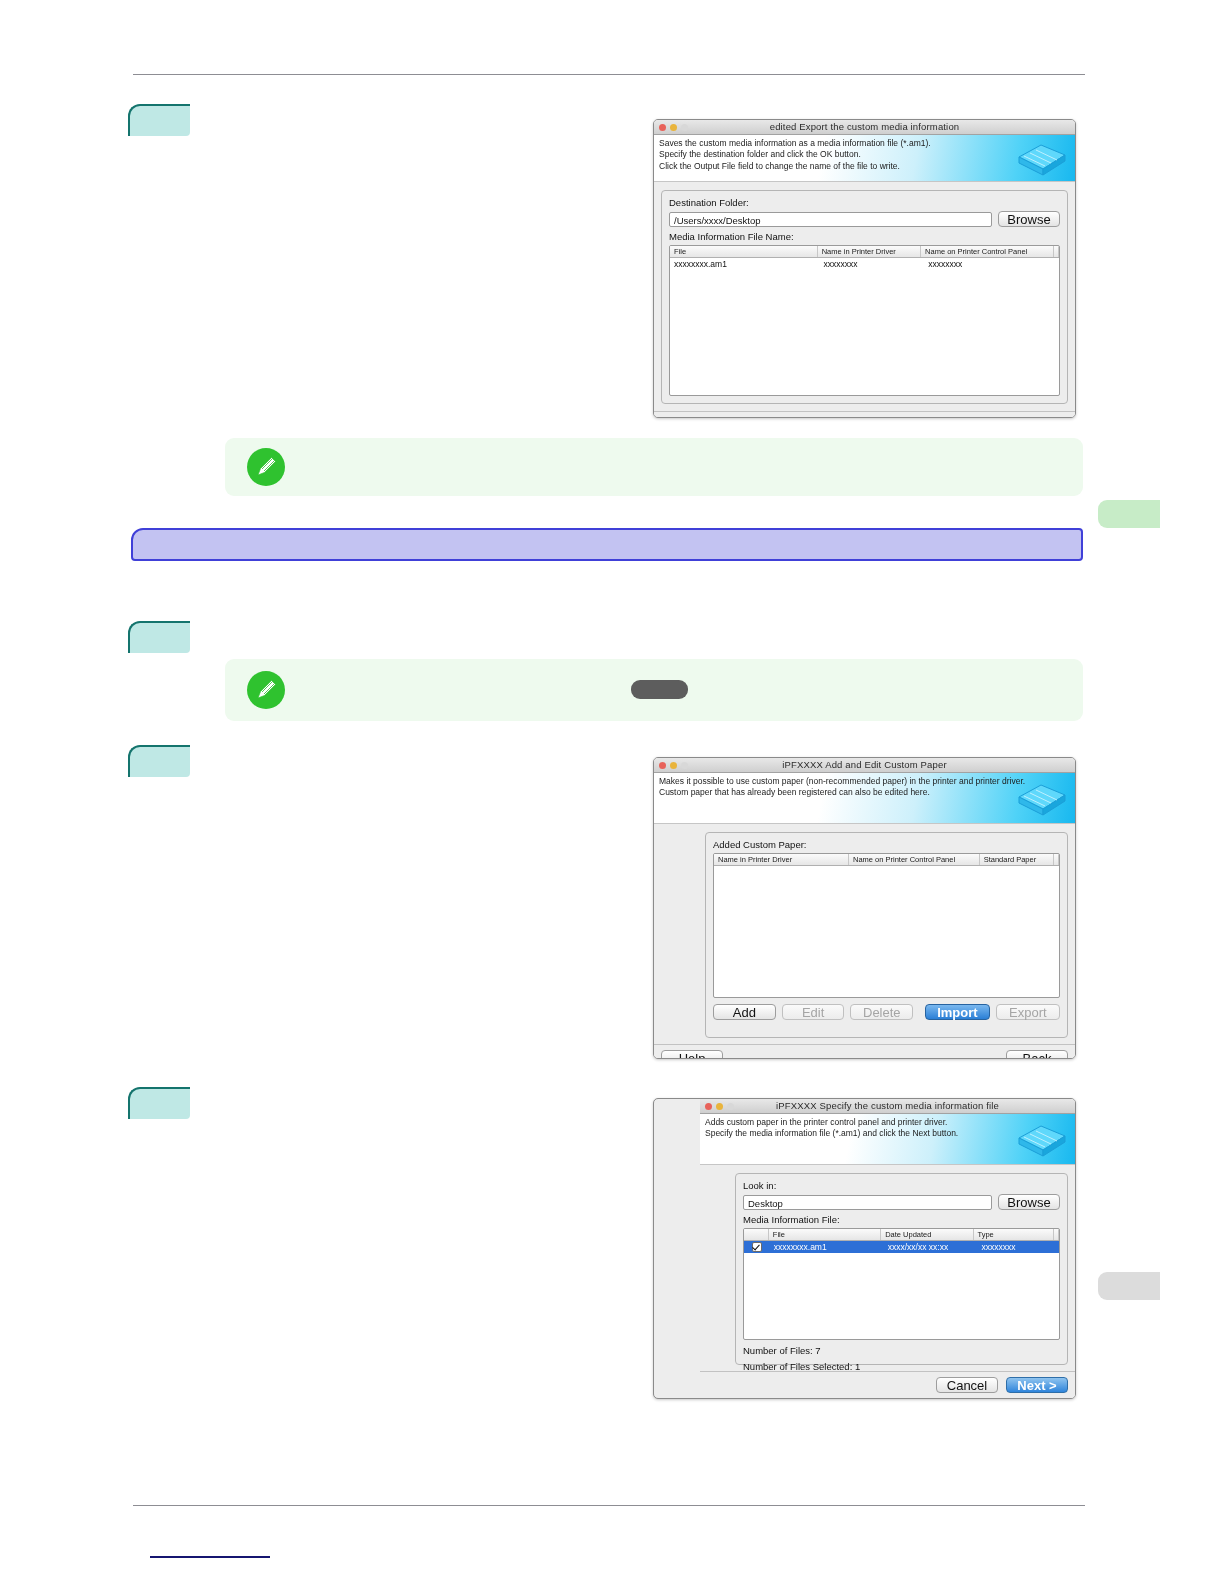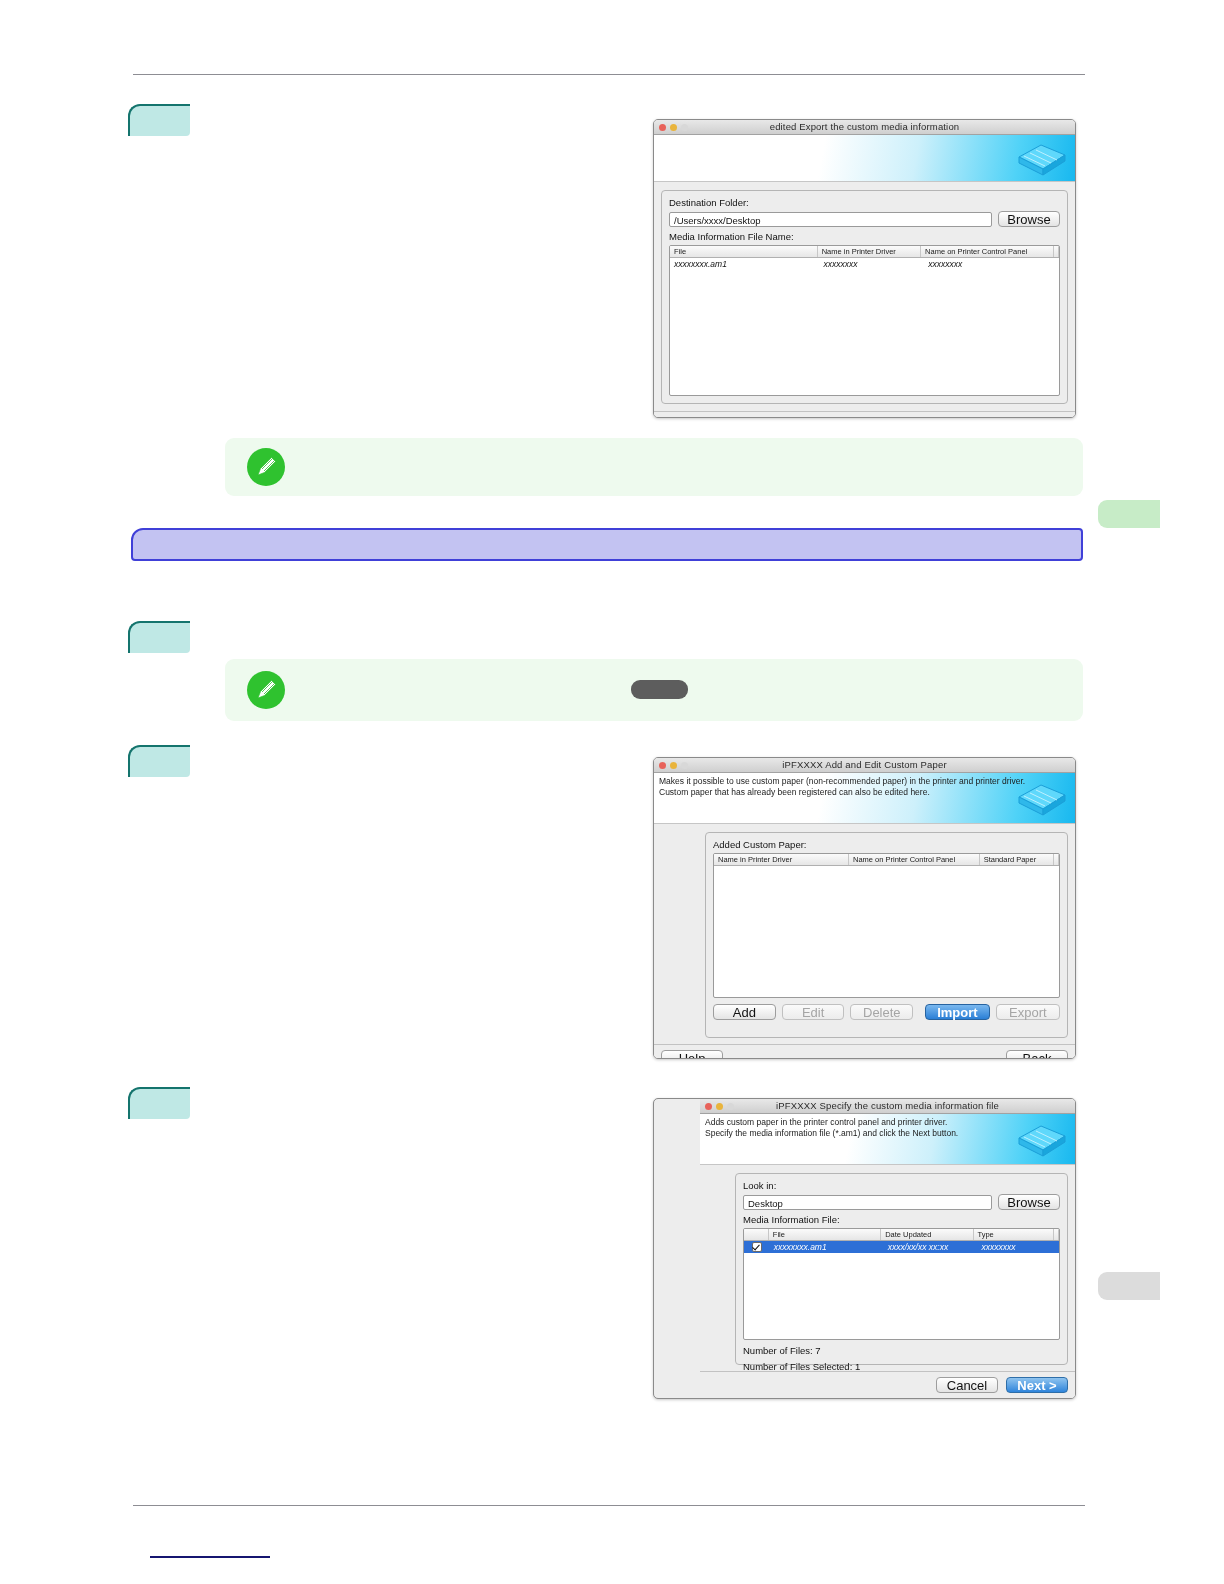--- a/index.html
+++ b/index.html
@@ -153,21 +153,21 @@
     background:linear-gradient(#fbfbfb,#e6e6e6);
     border-bottom:1px solid #b0b0b0;
     font-size:7.5px;color:#1a1a1a;
   }
   .list-head div{
     line-height:11px;padding-left:4px;
     border-right:1px solid #c7c7c7;box-sizing:border-box;
     overflow:hidden;white-space:nowrap;
   }
   .list-row{display:flex;height:12px;font-size:8.5px;color:#111;}
-  .list-row div{line-height:12px;padding-left:4px;box-sizing:border-box;overflow:hidden;white-space:nowrap;font-style:italic;}
+  .list-row div{line-height:12px;padding-left:4px;box-sizing:border-box;overflow:hidden;white-space:nowrap;}
   .list-row.sel{background:#2d6fd6;color:#fff;}
   .chk{
     width:8px;height:8px;border:1px solid #6a6a6a;background:#fff;border-radius:2px;
     display:inline-block;position:relative;top:1px;
   }
   .chk.on:after{
     content:"";position:absolute;left:1px;top:0px;
     width:3px;height:6px;border:solid #111;border-width:0 1.6px 1.6px 0;
     transform:rotate(42deg);
   }
@@ -234,20 +234,25 @@
   <div class="dlg-titlebar">
     <span class="traffic">
       <i class="tl-r"></i>
       <i class="tl-y"></i>
       <i class="tl-g"></i>
     </span>
     <span class="dlg-title">edited Export the custom media information</span>
   </div>
 
   <div class="dlg-banner">
+    <div class="desc">
+      <div>Saves the custom media information as a media information file (*.am1).</div>
+      <div>Specify the destination folder and click the OK button.</div>
+      <div>Click the Output File field to change the name of the file to write.</div>
+    </div>
     <span class="banner-art">
       <svg width="62" height="42" viewBox="0 0 62 42">
         <g>
           <polygon points="10,20 32,8 56,18 34,32" fill="#5fd8fb" stroke="#1b9fd8" stroke-width="1"></polygon>
           <polygon points="10,20 34,32 34,38 10,26" fill="#2fb8ea" stroke="#1b9fd8" stroke-width="1"></polygon>
           <polygon points="56,18 34,32 34,38 56,24" fill="#19a6dd" stroke="#1b9fd8" stroke-width="1"></polygon>
           <g stroke="#bdf0ff" stroke-width="1">
             <line x1="15" y1="19" x2="36" y2="29"></line>
             <line x1="21" y1="16" x2="42" y2="26"></line>
             <line x1="27" y1="13" x2="48" y2="23"></line>

